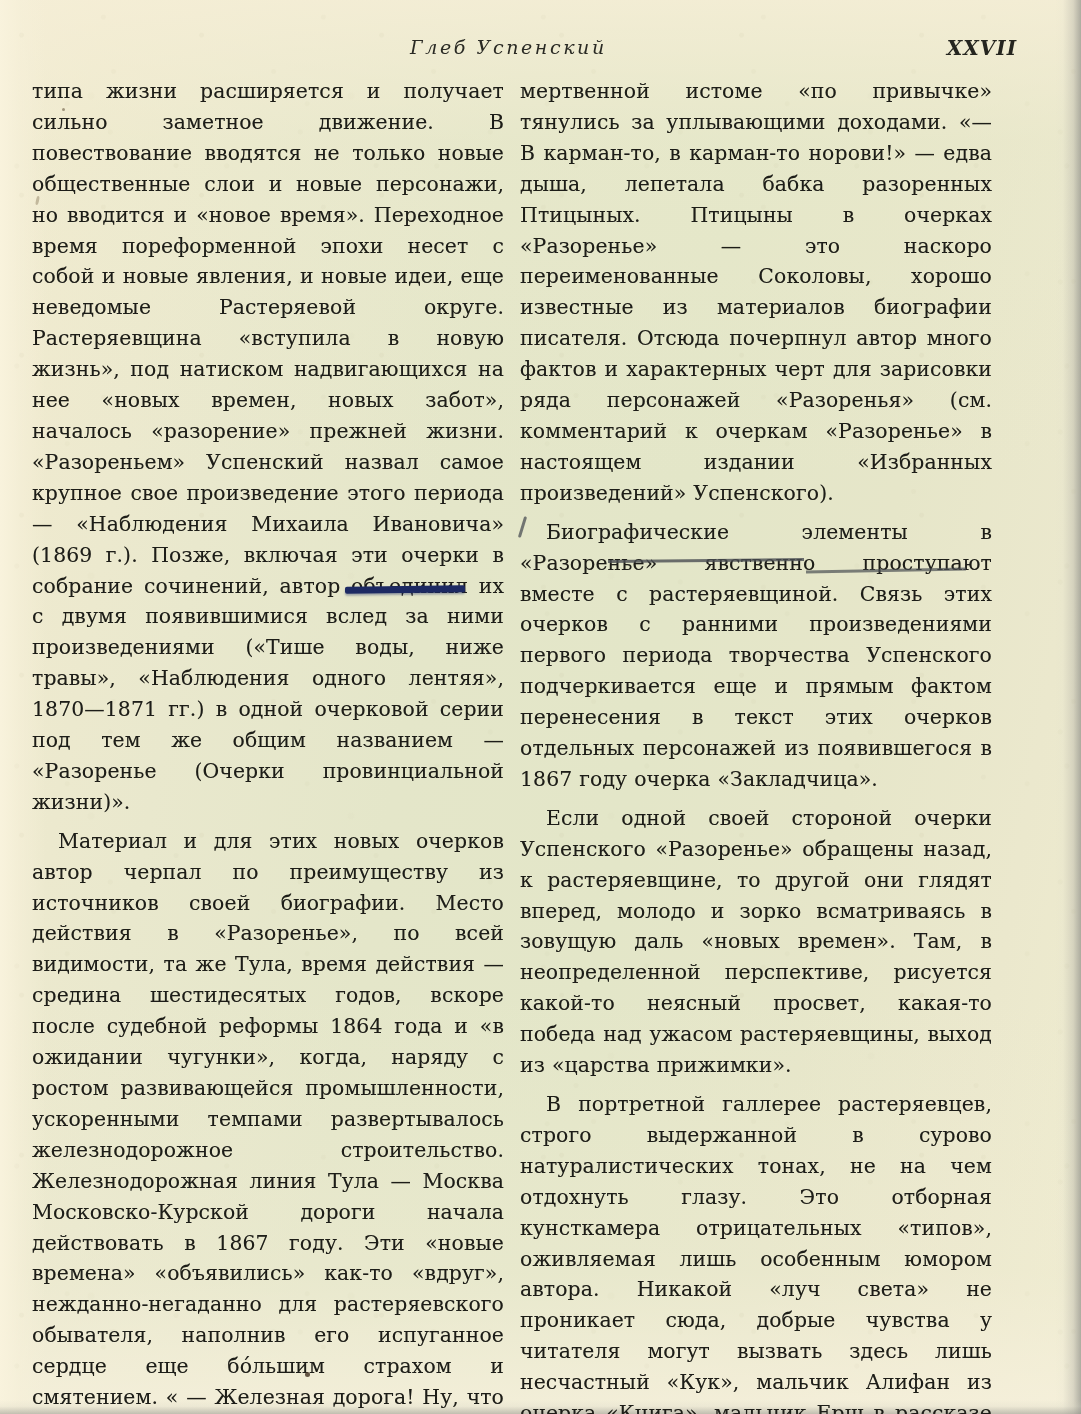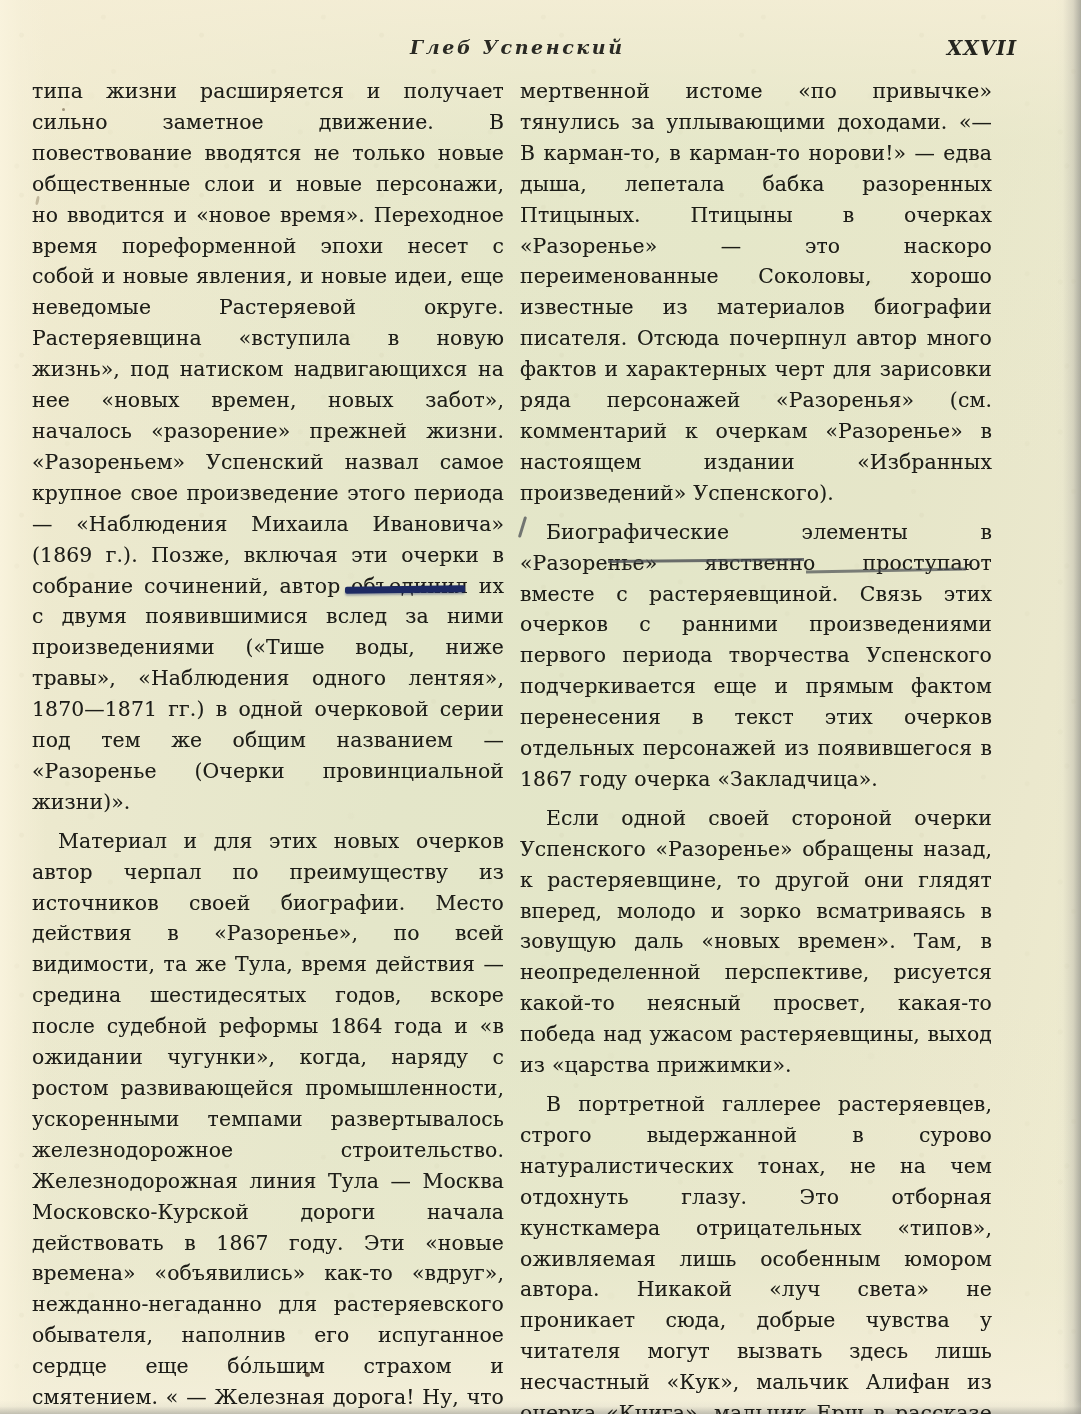--- a/index.html
+++ b/index.html
@@ -89,21 +89,21 @@
   #runhead {
     position: absolute;
     left: 0; right: 0;
     top: 36px;
     height: 30px;
   }
   #runhead .rh-title {
     position: absolute;
     left: 410px; top: 0;
     font-style: italic;
-    font-weight: 700;
+    font-weight: 400;
     font-size: 19px;
     letter-spacing: 2.6px;
     color: #2a2a24;
   }
   #runhead .rh-folio {
     position: absolute;
     right: 64px; top: 0;
     font-style: italic;
     font-weight: 700;
     font-size: 20px;

